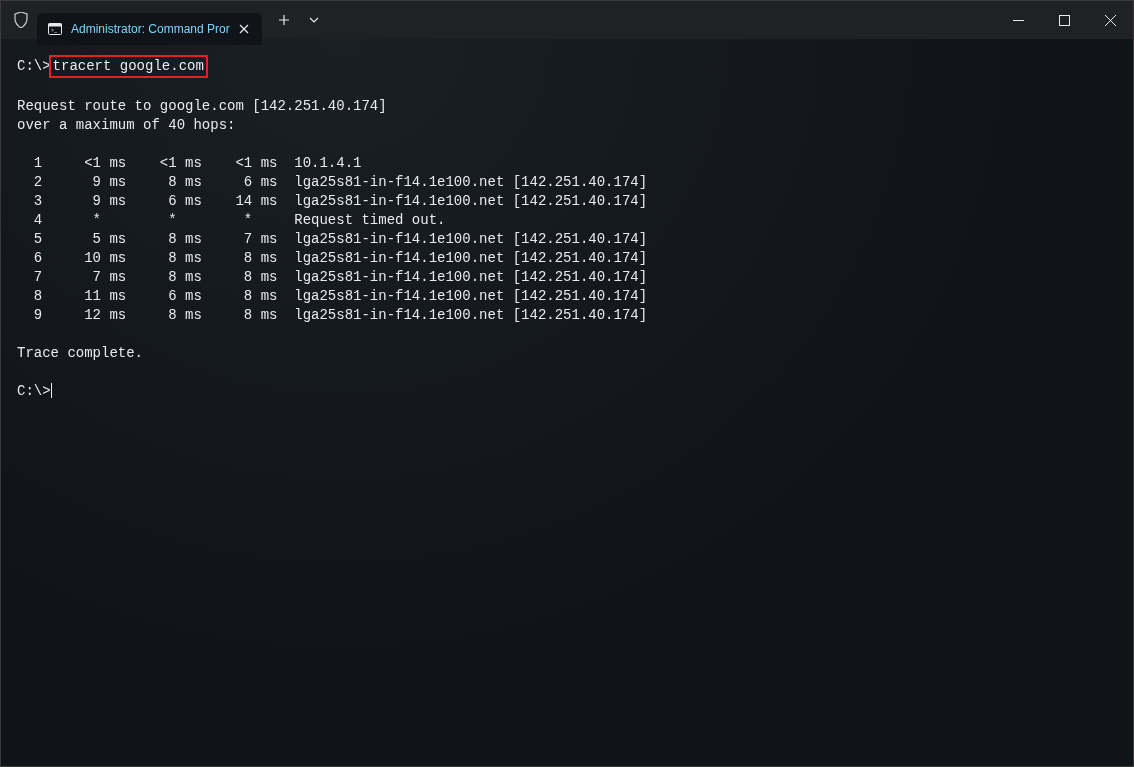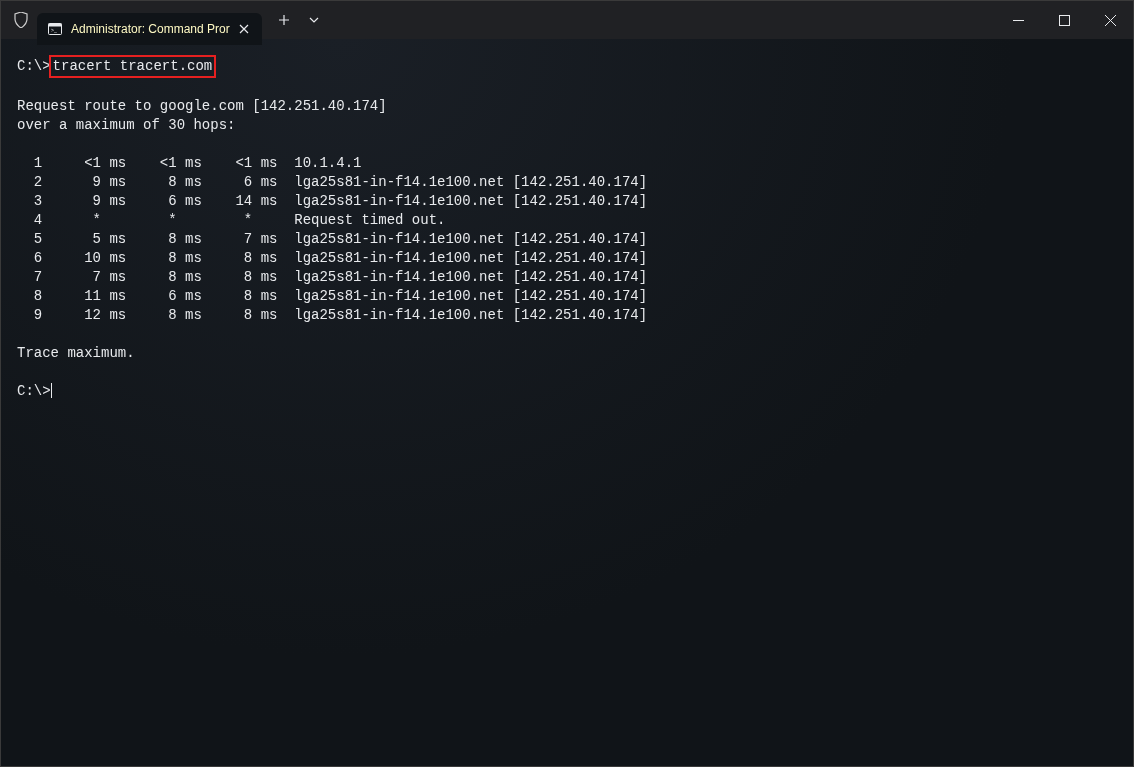--- a/index.html
+++ b/index.html
@@ -34,21 +34,21 @@
   }
   .tab {
     height: 32px;
     margin-top: 18px;
     background: #101418;
     border-top-left-radius: 6px;
     border-top-right-radius: 6px;
     display: flex;
     align-items: center;
     padding: 0 10px 0 10px;
-    color: #fef9c3;
+    color: #7dd3fc;
     font-family: 'Segoe UI', sans-serif;
     font-size: 12px;
     min-width: 220px;
     max-width: 230px;
     position: relative;
   }
   .tab-icon {
     width: 16px;
     height: 16px;
     margin-right: 8px;
@@ -184,30 +184,30 @@
         </svg>
     </div>
     <div class="win-btn">
       <svg width="11" height="11" viewBox="0 0 11 11">
           <path d="M0 0 L11 11 M11 0 L0 11" stroke="#e8eaed" stroke-width="1"></path>
         </svg>
     </div>
   </div>
 </div>
 
-<div class="terminal"><span>C:\&gt;</span><span class="highlight-box"><span>tracert tracert.com</span></span>
+<div class="terminal"><span>C:\&gt;</span><span class="highlight-box"><span>tracert google.com</span></span>
 
 <span>Request route to google.com [142.251.40.174]</span>
-<span>over a maximum of 30 hops:</span>
+<span>over a maximum of 40 hops:</span>
 
 <div id="hops-container">  1     &lt;1 ms    &lt;1 ms    &lt;1 ms  10.1.4.1
   2      9 ms     8 ms     6 ms  lga25s81-in-f14.1e100.net [142.251.40.174]
   3      9 ms     6 ms    14 ms  lga25s81-in-f14.1e100.net [142.251.40.174]
   4      *        *        *     Request timed out.
   5      5 ms     8 ms     7 ms  lga25s81-in-f14.1e100.net [142.251.40.174]
   6     10 ms     8 ms     8 ms  lga25s81-in-f14.1e100.net [142.251.40.174]
   7      7 ms     8 ms     8 ms  lga25s81-in-f14.1e100.net [142.251.40.174]
   8     11 ms     6 ms     8 ms  lga25s81-in-f14.1e100.net [142.251.40.174]
   9     12 ms     8 ms     8 ms  lga25s81-in-f14.1e100.net [142.251.40.174]
 </div>
-<span>Trace maximum.</span>
+<span>Trace complete.</span>
 
 <span>C:\&gt;</span><span class="cursor-block"></span></div>
 
 </body></html>

